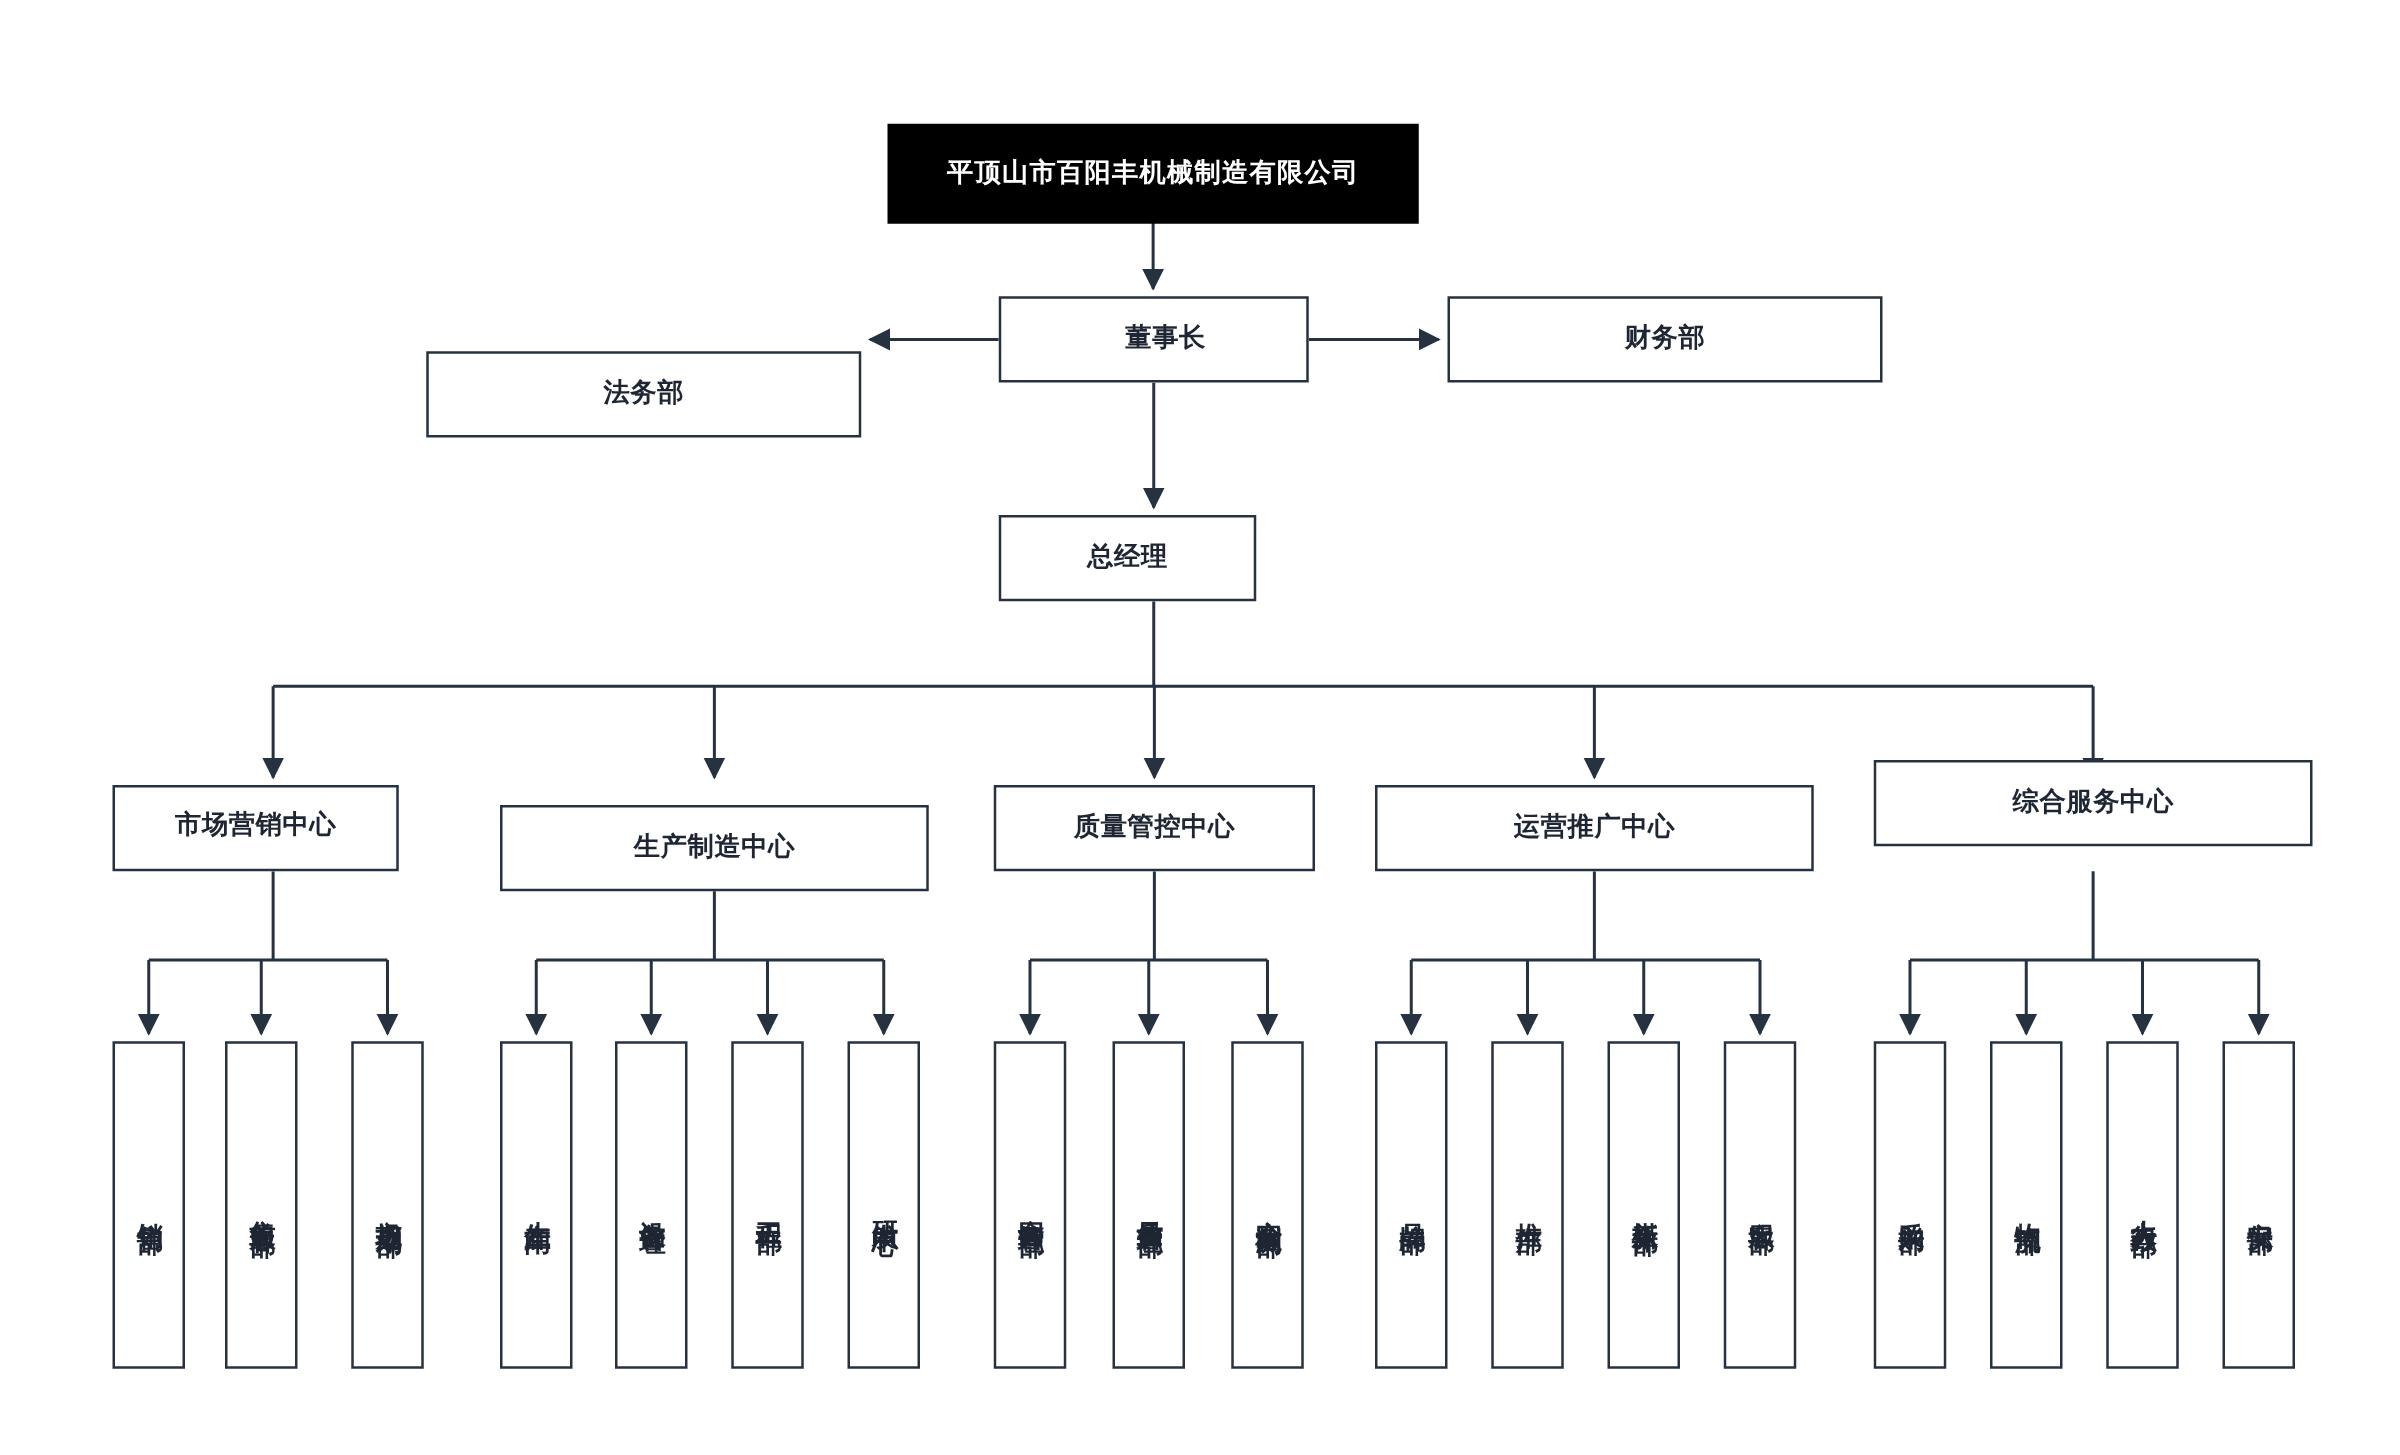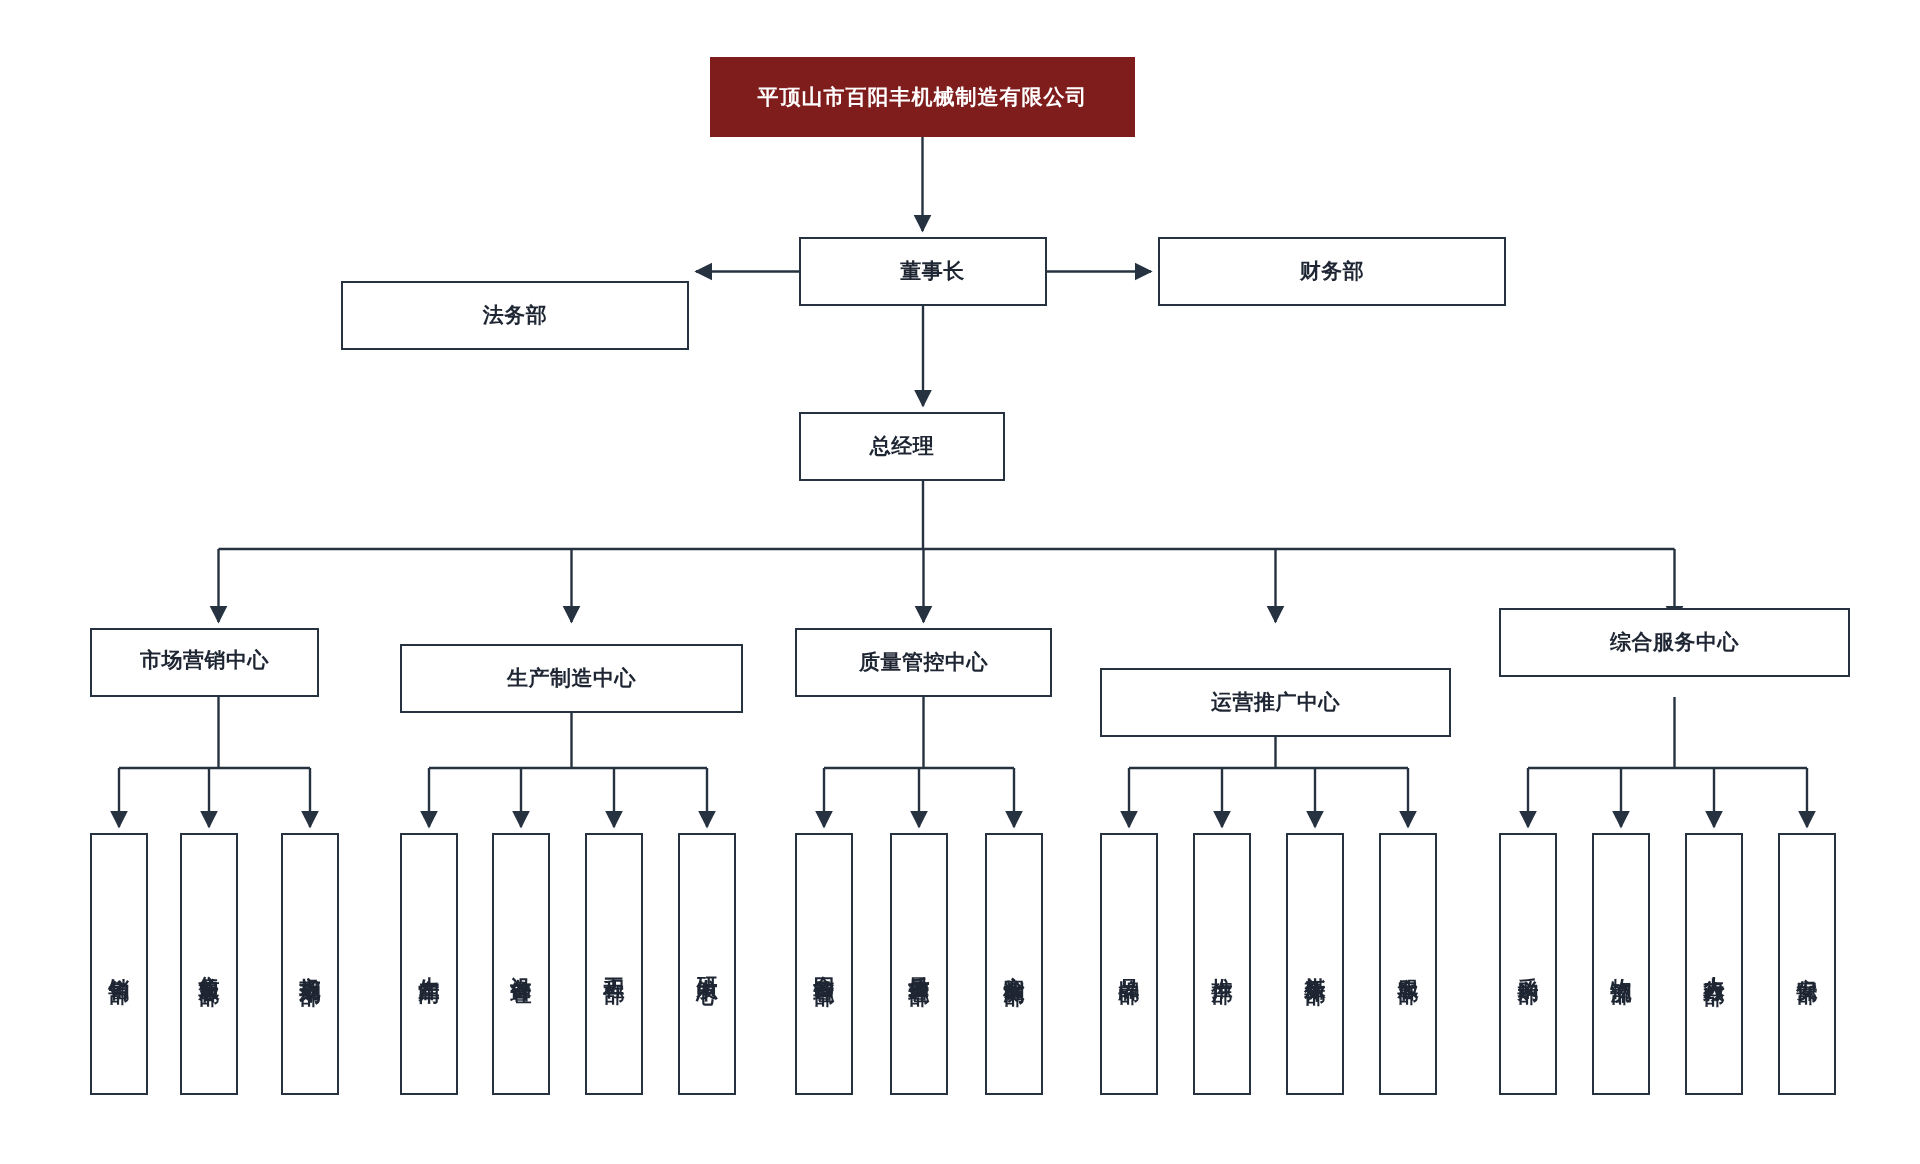--- a/index.html
+++ b/index.html
@@ -15,21 +15,21 @@
     position:absolute;box-sizing:border-box;
     border:2.5px solid #263240;background:#ffffff;
     display:flex;align-items:center;justify-content:center;
     text-align:center;
   }
   .node .lbl{
     font-weight:bold;line-height:1.28;letter-spacing:.5px;
     white-space:pre-line;
   }
   .node.root{
-    background:#7f1d1d;border:none;color:#ffffff;
+    background:#000000;border:none;color:#ffffff;margin-top:42px;
   }
   .node.root .lbl{font-size:21px;letter-spacing:1px;}
   .node.lvl2 .lbl{font-size:21px;}
   .node.lvl3 .lbl{font-size:21px;}
   .node.center .lbl{font-size:21px;}
   .node.leaf{
     writing-mode:vertical-rl;
     text-orientation:upright;
   }
   .node.leaf .lbl{
@@ -111,21 +111,21 @@
 
   <div class="node center" style="left:90px;top:628px;width:229px;height:69px;font-family:Liberation Mono, monospace;">
     <span class="lbl">市场营销中心</span>
   </div>
   <div class="node center" style="left:400px;top:644px;width:343px;height:69px;">
     <span class="lbl">生产制造中心</span>
   </div>
   <div class="node center" style="left:795px;top:628px;width:257px;height:69px;">
     <span class="lbl">质量管控中心</span>
   </div>
-  <div class="node center" style="left:1100px;top:628px;width:351px;height:69px;margin-top:40px;">
+  <div class="node center" style="left:1100px;top:628px;width:351px;height:69px;">
     <span class="lbl">运营推广中心</span>
   </div>
   <div class="node center" style="left:1499px;top:608px;width:351px;height:69px;">
     <span class="lbl">综合服务中心</span>
   </div>
 
   <div class="node leaf" style="left:90px;top:833px;width:58px;height:262px;">
     <span class="lbl">销售部</span>
   </div>
   <div class="node leaf" style="left:180px;top:833px;width:58px;height:262px;">

